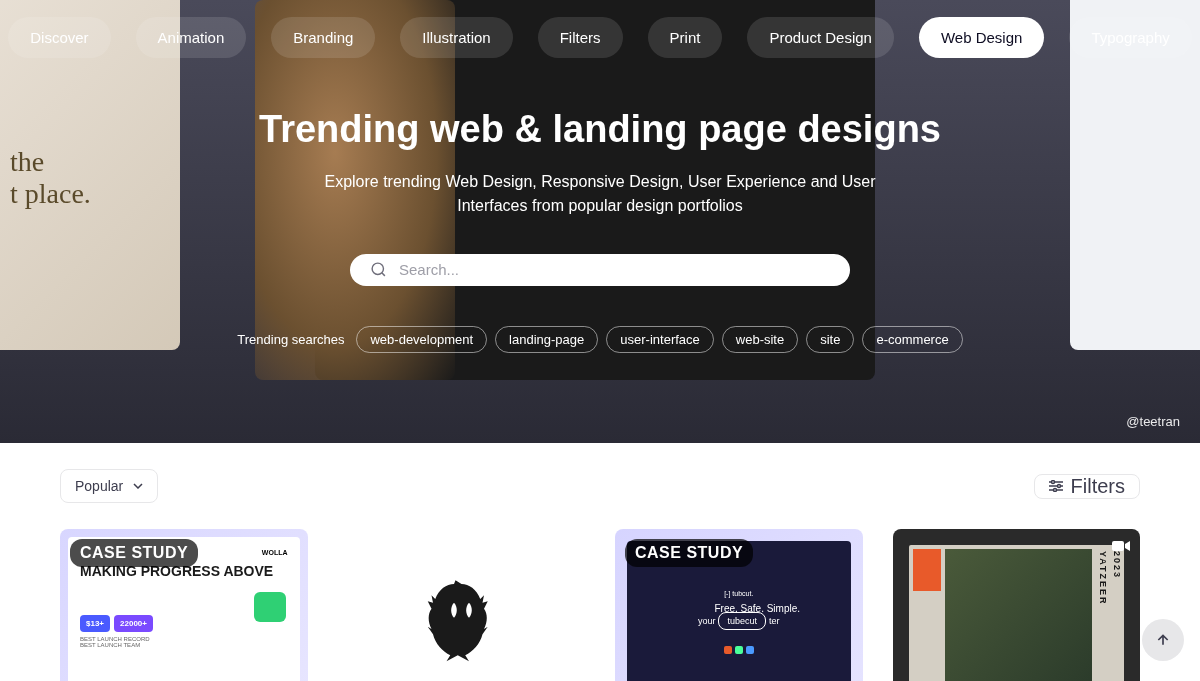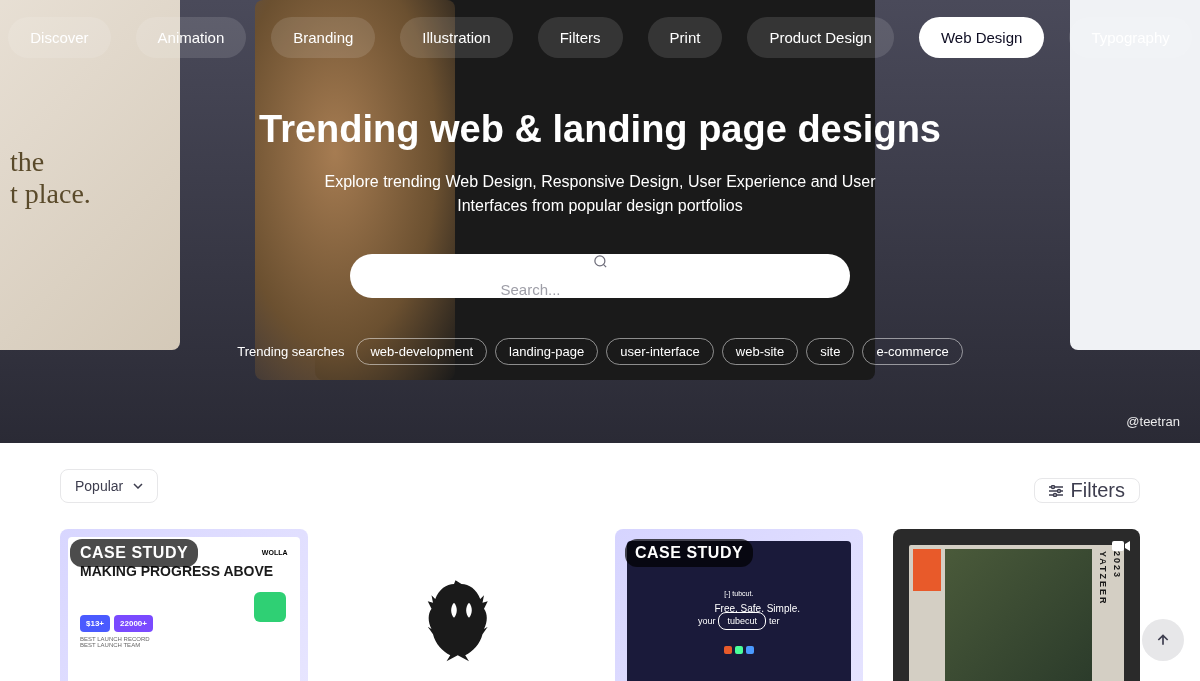--- a/index.html
+++ b/index.html
@@ -119,28 +119,27 @@
       color: #fff;
       text-align: center;
       max-width: 600px;
       line-height: 1.5;
     }
     
     
     .search-wrap {
       margin-top: 36px;
       width: 500px;
-      height: 44px;
+      height: 32px;
       background: #fff;
       border-radius: 24px;
       display: flex;
       align-items: center;
       padding: 0 20px;
       gap: 12px;
-      flex-direction: column;
     }
     .search-icon-svg {
       width: 17px;
       height: 17px;
       color: #6e6d7a;
     }
     .search-input {
       flex: 1;
       border: none;
       outline: none;
@@ -177,21 +176,21 @@
       right: 20px;
       bottom: 14px;
       font-size: 13px;
       color: rgba(255,255,255,0.9);
     }
     
     
     .controls-bar {
       display: flex;
       justify-content: space-between;
-      align-items: flex-end;
+      align-items: center;
       padding: 26px 60px 0;
     }
     .sort-dropdown {
       display: flex;
       align-items: center;
       gap: 10px;
       border: 1px solid #e7e7e9;
       border-radius: 8px;
       padding: 8px 14px;
       font-size: 14px;

